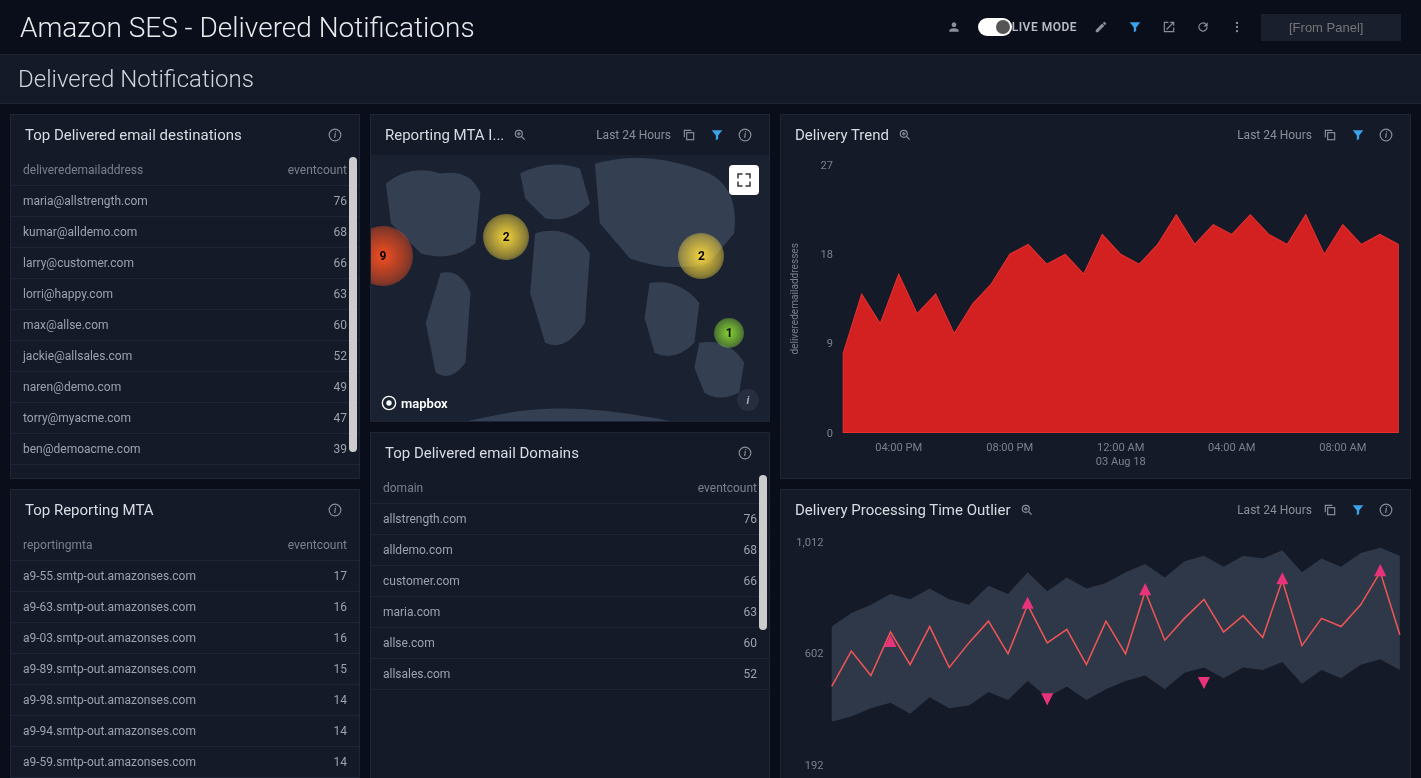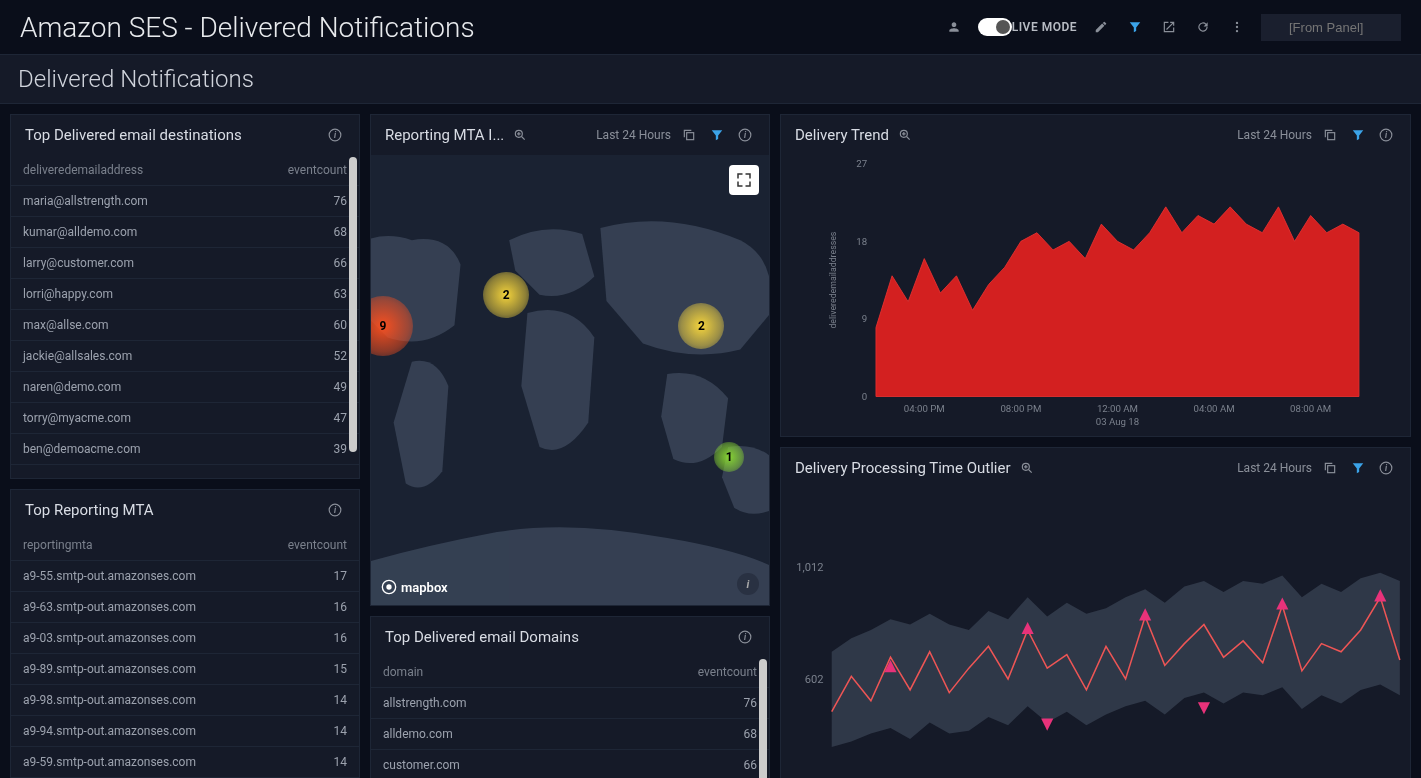--- a/index.html
+++ b/index.html
@@ -383,21 +383,21 @@
                 <td>14</td>
               </tr>
             </tbody>
         </table>
       </div>
     </div>
   </div>
 
   <div class="col">
 
-    <div class="panel" style="height:492px">
+    <div class="panel" style="height:308px">
       <div class="panel-header">
         <div class="panel-header-left">
           <span>Reporting MTA I...</span>
           <span class="icon-btn">
               <svg class="small-icon" viewBox="0 0 24 24" fill="none" stroke="currentColor" stroke-width="2">
                 <circle cx="10" cy="10" r="6"></circle>
                 <path d="M15 15l5 5M7 10h6M10 7v6"></path>
               </svg>
             </span>
         </div>
@@ -507,21 +507,21 @@
               </tr>
             </tbody>
         </table>
         <div class="scrollbar" style="height:155px"></div>
       </div>
     </div>
   </div>
 
   <div class="col">
 
-    <div class="panel" style="height:323px">
+    <div class="panel" style="height:365px">
       <div class="panel-header">
         <div class="panel-header-left">
           <span>Delivery Trend</span>
           <span class="icon-btn">
               <svg class="small-icon" viewBox="0 0 24 24" fill="none" stroke="currentColor" stroke-width="2">
                 <circle cx="10" cy="10" r="6"></circle>
                 <path d="M15 15l5 5M7 10h6M10 7v6"></path>
               </svg>
             </span>
         </div>

